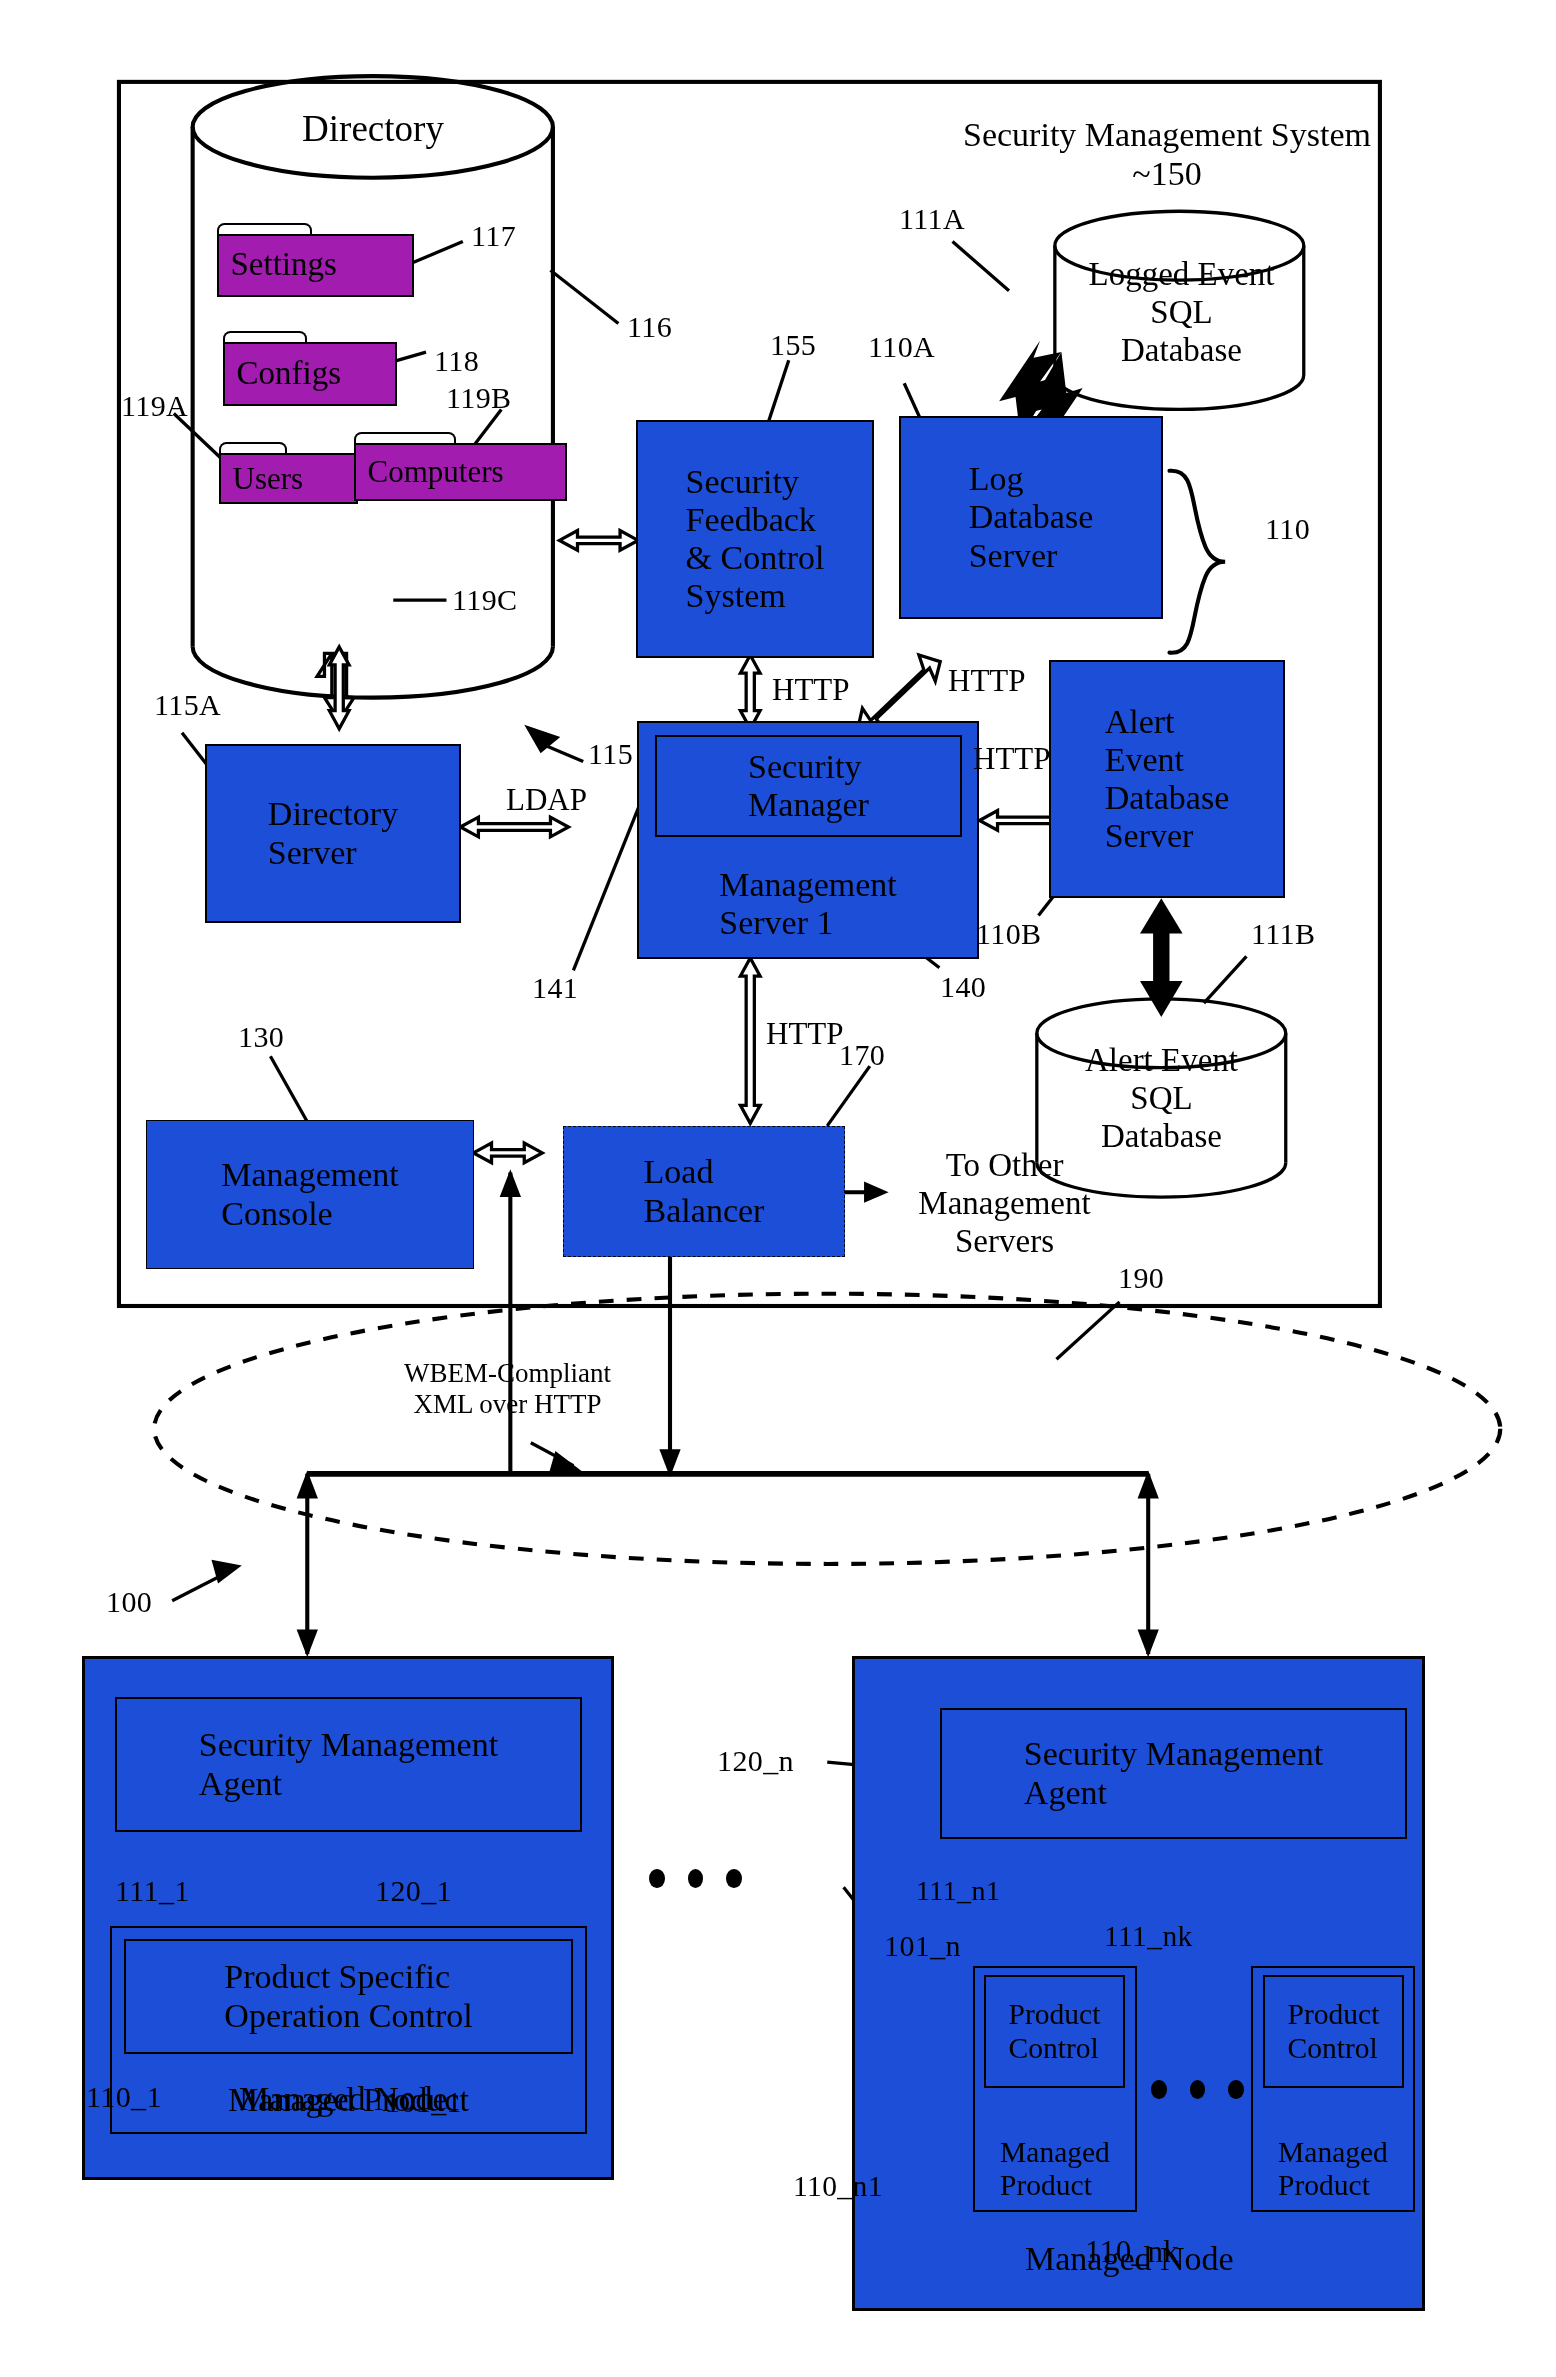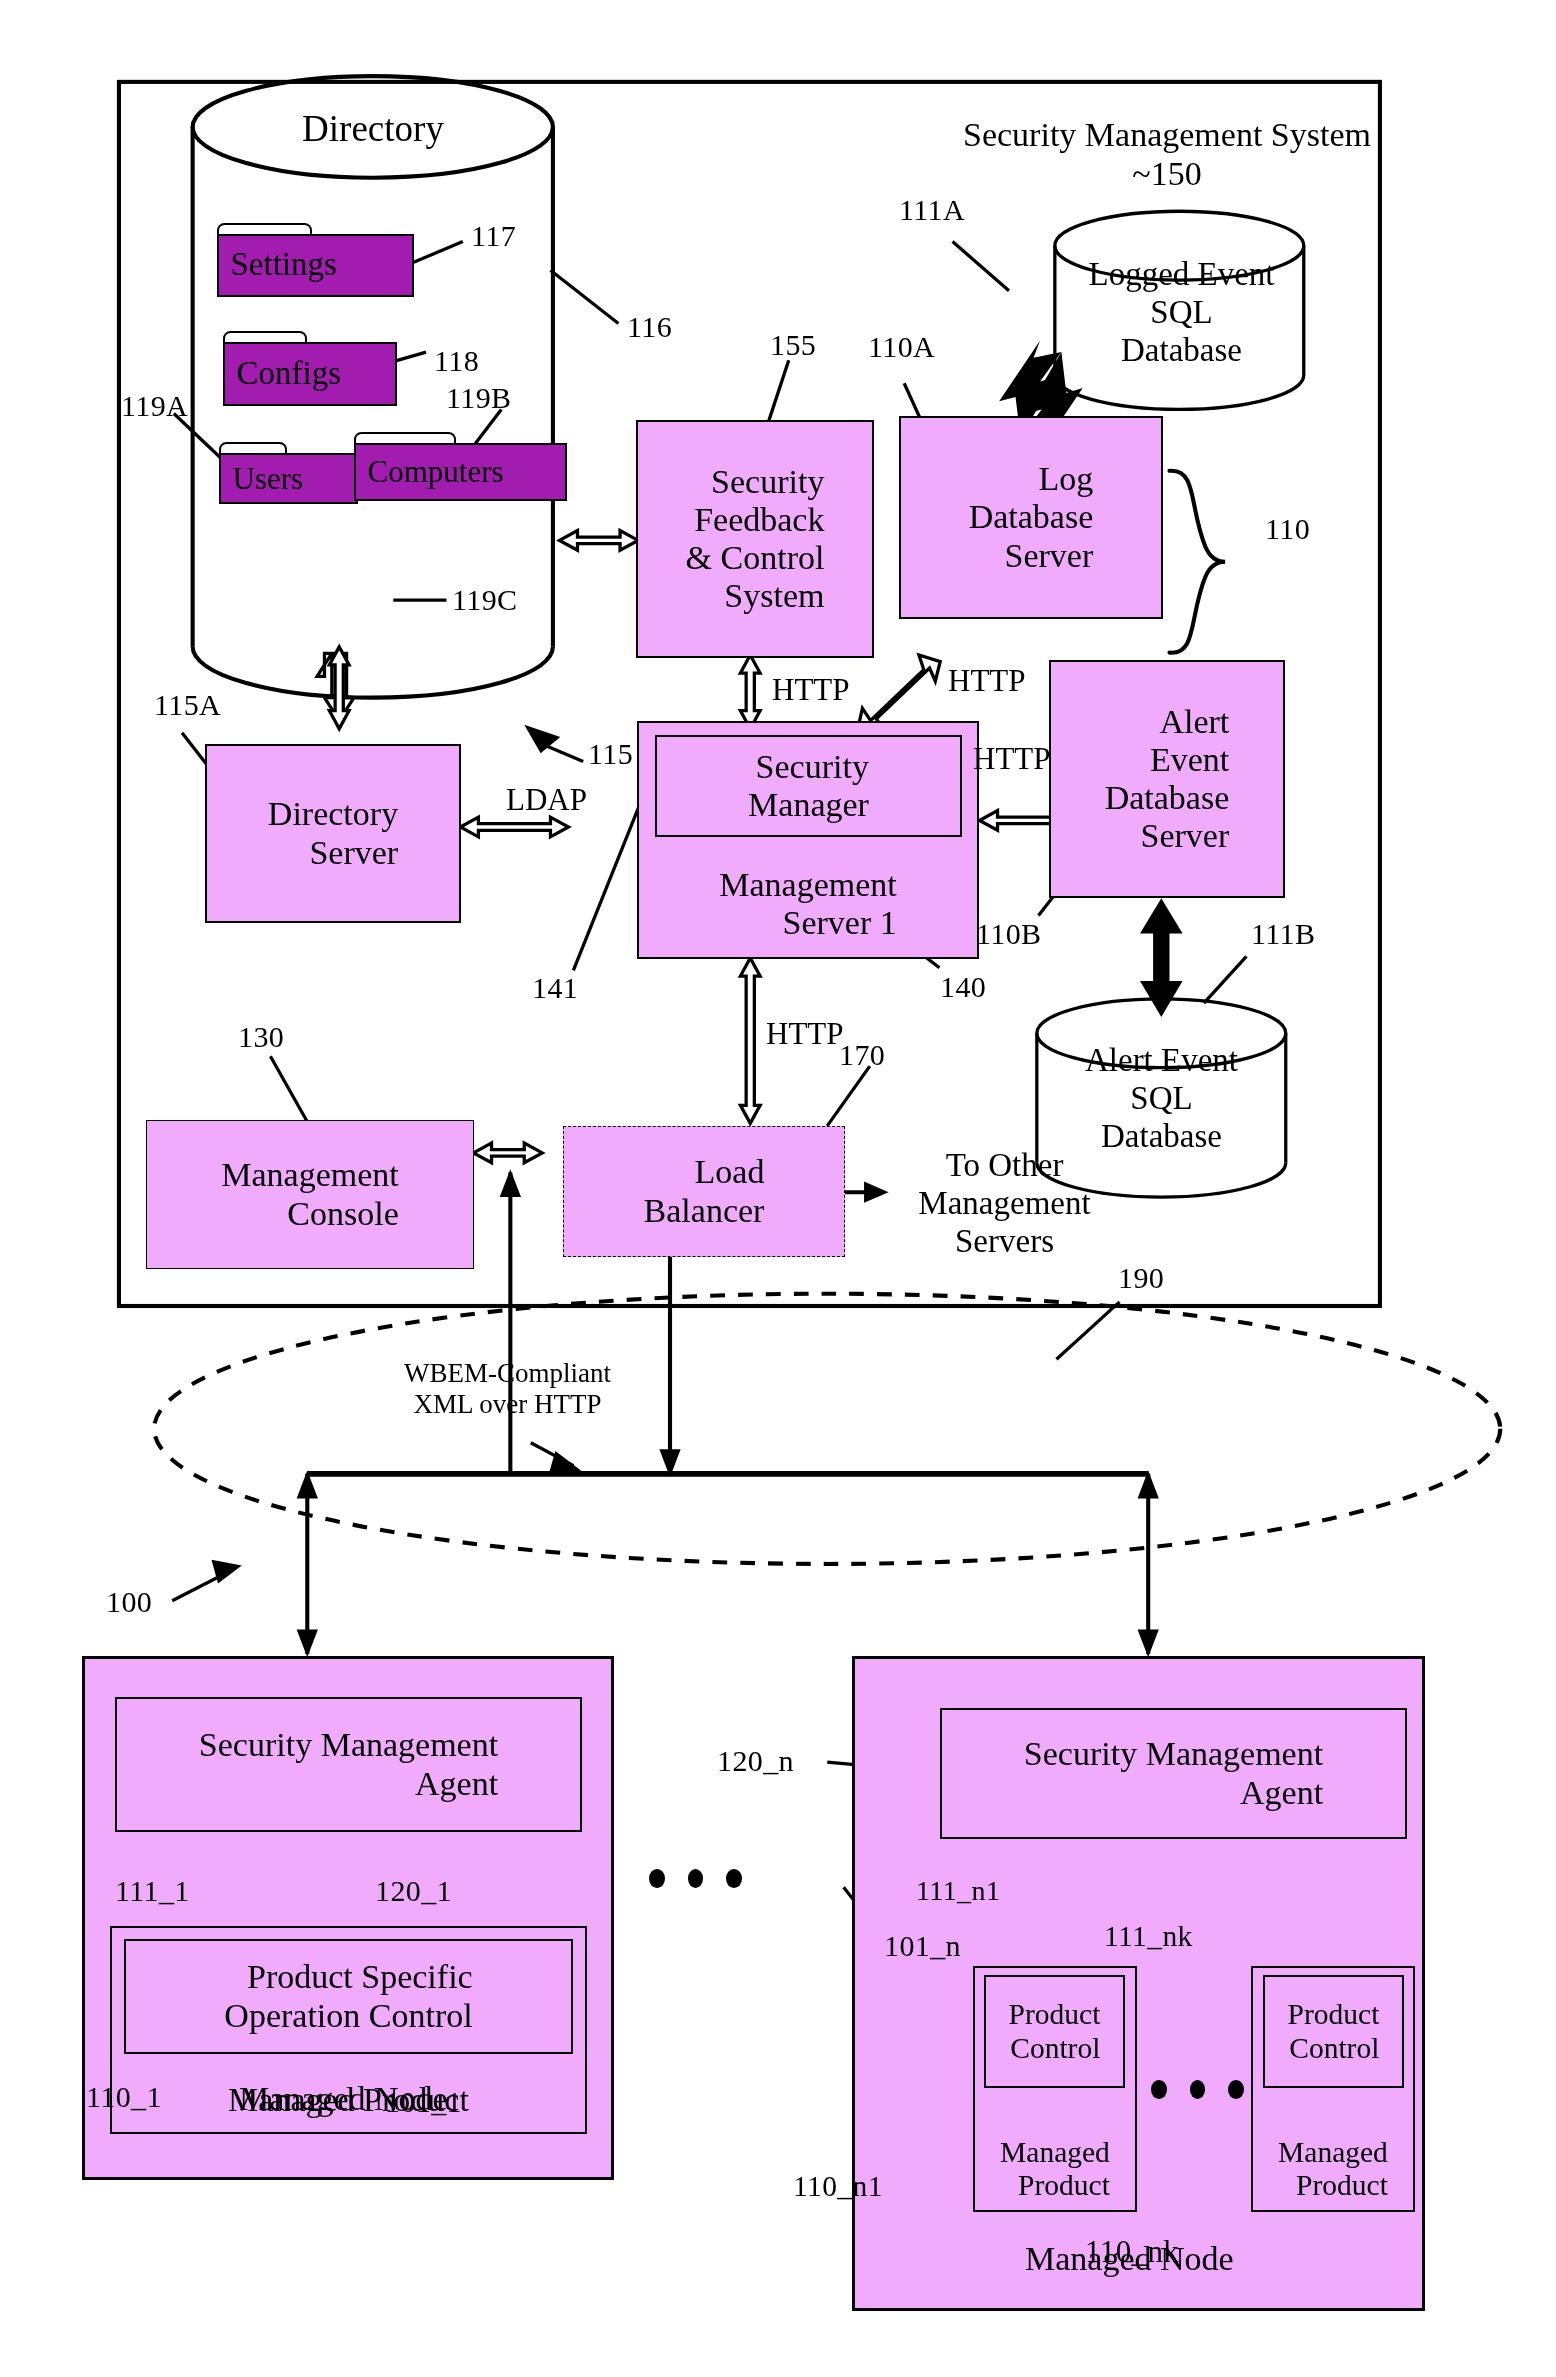--- a/index.html
+++ b/index.html
@@ -1,21 +1,21 @@
 <!DOCTYPE html>
 <html style="font-size:13px"><head>
 <meta charset="utf-8">
 <style>
   html,body{margin:0;padding:0;background:#fff;}
   body{font-family:"Liberation Serif", serif;color:#000;}
   #stage{position:relative;width:1557px;height:2377px;background:#fff;overflow:hidden;}
 
   
-  .box{position:absolute;border:2.5px solid #000;background:#f0abfc;box-sizing:border-box;
-       display:flex;align-items:center;justify-content:center;text-align:right;line-height:1.12;}
+  .box{position:absolute;border:2.5px solid #000;background:#1d4ed8;box-sizing:border-box;
+       display:flex;align-items:center;justify-content:center;text-align:left;line-height:1.12;}
   .box.thin{border-width:1.6px;}
   .box.thick{border-width:3.3px;}
   .box.dashed{border:1.6px dashed #000;}
   .plain{position:absolute;text-align:center;line-height:1.15;white-space:pre-line;}
   .ref{position:absolute;font-size:30px;letter-spacing:0.4px;white-space:nowrap;}
   .lbl{position:absolute;font-size:26px;white-space:nowrap;}
   .nolabel{position:absolute;white-space:pre-line;text-align:center;line-height:1.15;}
 
   
   .folder{position:absolute;box-sizing:border-box;}
@@ -222,21 +222,21 @@
 
   <div class="ref" style="left:452px;top:583px;">119C</div>
 
   <div class="ref" style="left:627px;top:310px;">116</div>
 
   <div class="plain" style="left:954px;top:115px;width:426px;font-size:34px;">Security Management System  ~150</div>
 
   <div class="nolabel" style="left:1065px;top:256px;width:233px;font-size:33px;">Logged Event
 SQL
 Database</div>
-  <div class="ref" style="left:899px;top:193px;">111A</div>
+  <div class="ref" style="left:899px;top:202px;">111A</div>
 
   <div class="box" style="left:636px;top:420px;width:238px;height:238px;font-size:34px;">
     <span style="white-space:pre-line">Security
 Feedback
 &amp; Control
 System</span>
   </div>
   <div class="ref" style="left:770px;top:328px;">155</div>
 
   <div class="box" style="left:899px;top:416px;width:264px;height:203px;font-size:34px;">

